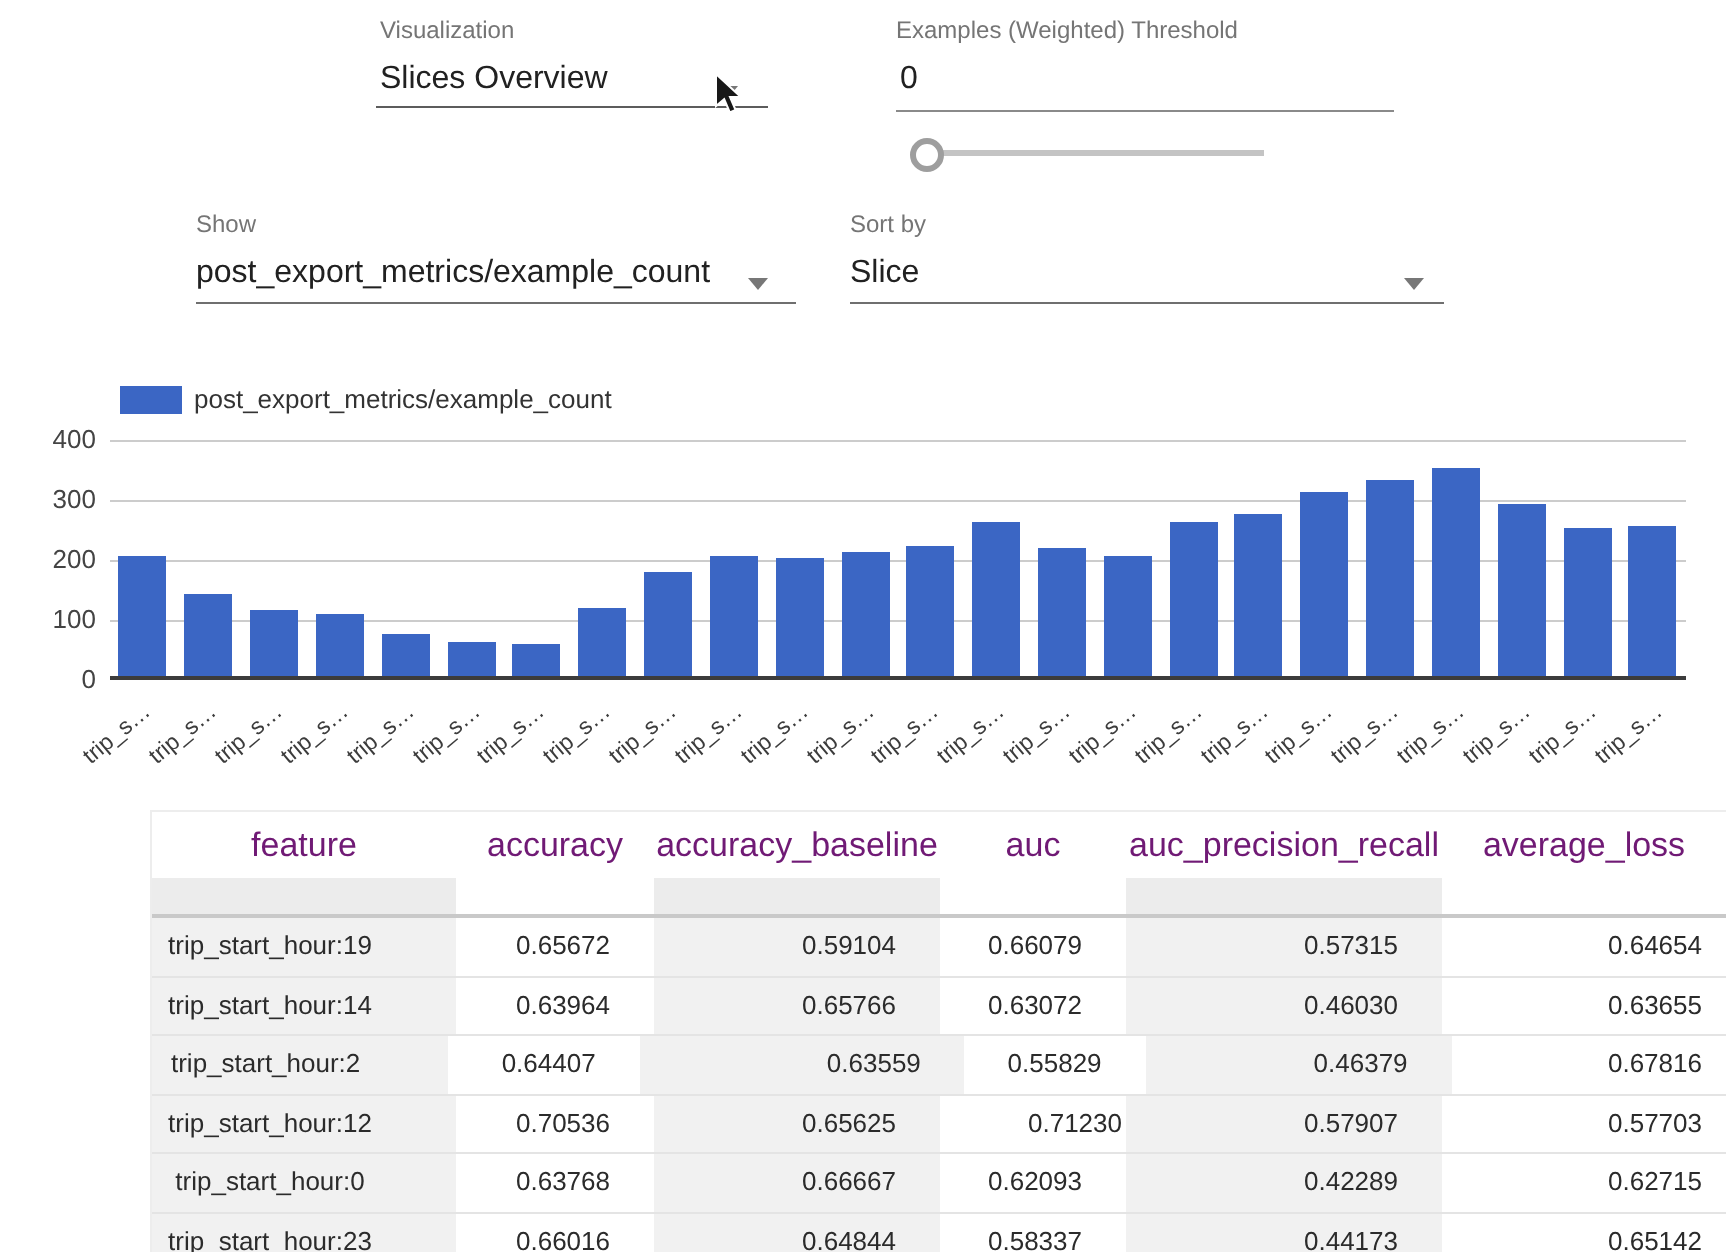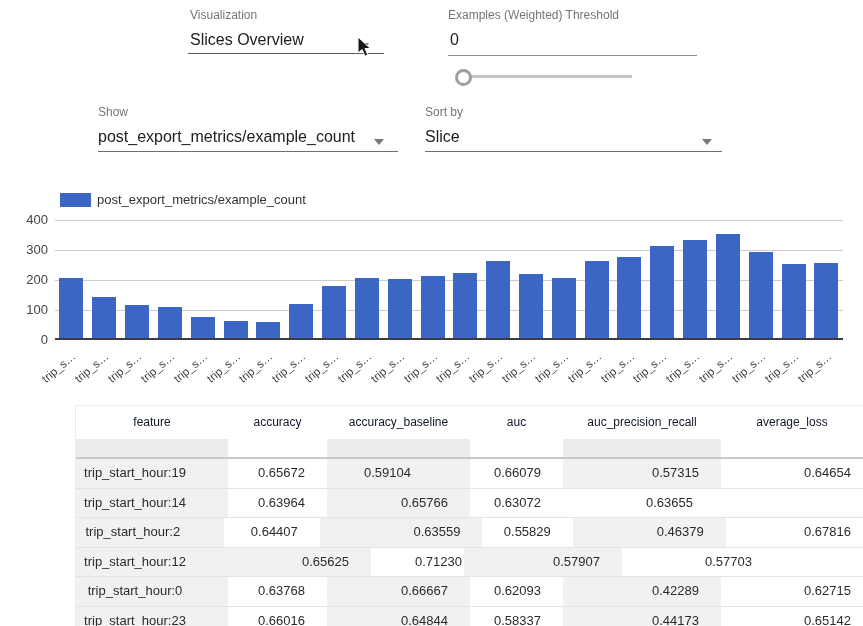--- a/index.html
+++ b/index.html
@@ -48,21 +48,21 @@
   .ytick{position:absolute;left:8px;width:40px;text-align:right;font-size:13px;color:#444;
          height:16px;line-height:16px;}
   #xlabels{position:absolute;left:55px;top:341px;width:788px;height:46px;}
   .xtick{position:absolute;width:56px;text-align:right;font-size:11.5px;color:#3c3c3c;
          transform:rotate(-40deg);transform-origin:100% 0;white-space:nowrap;}
 
   
   #metrics-table{position:absolute;left:75px;top:405px;width:788px;
                  border-top:1px solid #ededed;border-left:1px solid #ededed;box-sizing:border-box;}
   .thead{display:flex;height:33px;}
-  .hcell{font-size:12px;color:#0f172a;text-align:center;line-height:33px;box-sizing:border-box;
+  .hcell{font-size:17px;color:#701a75;text-align:center;line-height:33px;box-sizing:border-box;
          overflow:hidden;white-space:nowrap;}
   .tfilter{display:flex;height:18px;border-bottom:2px solid #c9c9c9;}
   .fcell{box-sizing:border-box;height:100%;}
   .trow{display:flex;height:28.5px;border-bottom:1px solid #e4e4e4;}
   .cell{font-size:13px;line-height:28.5px;color:#2b2b2b;box-sizing:border-box;
         overflow:hidden;white-space:nowrap;}
   .shade{background:#f1f1f1;}
   .fshade{background:#ececec;}
   .feat{text-align:center;padding-right:34px;}
   .num{text-align:right;padding-right:22px;}
@@ -227,42 +227,44 @@
         <div class="fcell" style="width: 99px;"></div>
         <div class="fcell fshade" style="width: 143px;"></div>
         <div class="fcell" style="width: 93px;"></div>
         <div class="fcell fshade" style="width: 158px;"></div>
         <div class="fcell" style="width: 142px;"></div>
       </div>
     <div id="tbody">
         <div class="trow">
           <div class="cell feat shade" style="width: 152px;">trip_start_hour:19</div>
           <div class="cell num" style="width: 99px;">0.65672</div>
-          <div class="cell num shade" style="width: 143px; text-align: center;">0.59104</div>
+          <div class="cell num shade" style="width: 143px;">0.59104</div>
           <div class="cell num" style="width: 93px;">0.66079</div>
           <div class="cell num shade" style="width: 158px;">0.57315</div>
           <div class="cell num last" style="width: 142px;">0.64654</div>
         </div>
         <div class="trow">
           <div class="cell feat shade" style="width: 152px;">trip_start_hour:14</div>
           <div class="cell num" style="width: 99px;">0.63964</div>
           <div class="cell num shade" style="width: 143px;">0.65766</div>
           <div class="cell num" style="width: 93px;">0.63072</div>
+          <div class="cell num shade" style="width: 158px;">0.46030</div>
           <div class="cell num last" style="width: 142px;">0.63655</div>
         </div>
         <div class="trow">
           <div class="cell feat shade" style="width: 152px;">trip_start_hour:2</div>
           <div class="cell num" style="width: 99px;">0.64407</div>
           <div class="cell num shade" style="width: 168px;">0.63559</div>
           <div class="cell num" style="width: 93px;">0.55829</div>
           <div class="cell num shade" style="width: 158px;">0.46379</div>
           <div class="cell num last" style="width: 142px;">0.67816</div>
         </div>
         <div class="trow">
           <div class="cell feat shade" style="width: 152px;">trip_start_hour:12</div>
+          <div class="cell num" style="width: 99px;">0.70536</div>
           <div class="cell num shade" style="width: 143px;">0.65625</div>
           <div class="cell num" style="width: 93px; padding-left: 44px;">0.71230</div>
           <div class="cell num shade" style="width: 158px; padding-left: 48px;">0.57907</div>
           <div class="cell num last" style="width: 142px;">0.57703</div>
         </div>
         <div class="trow">
           <div class="cell feat shade" style="width: 152px;">trip_start_hour:0</div>
           <div class="cell num" style="width: 99px;">0.63768</div>
           <div class="cell num shade" style="width: 143px;">0.66667</div>
           <div class="cell num" style="width: 93px;">0.62093</div>

